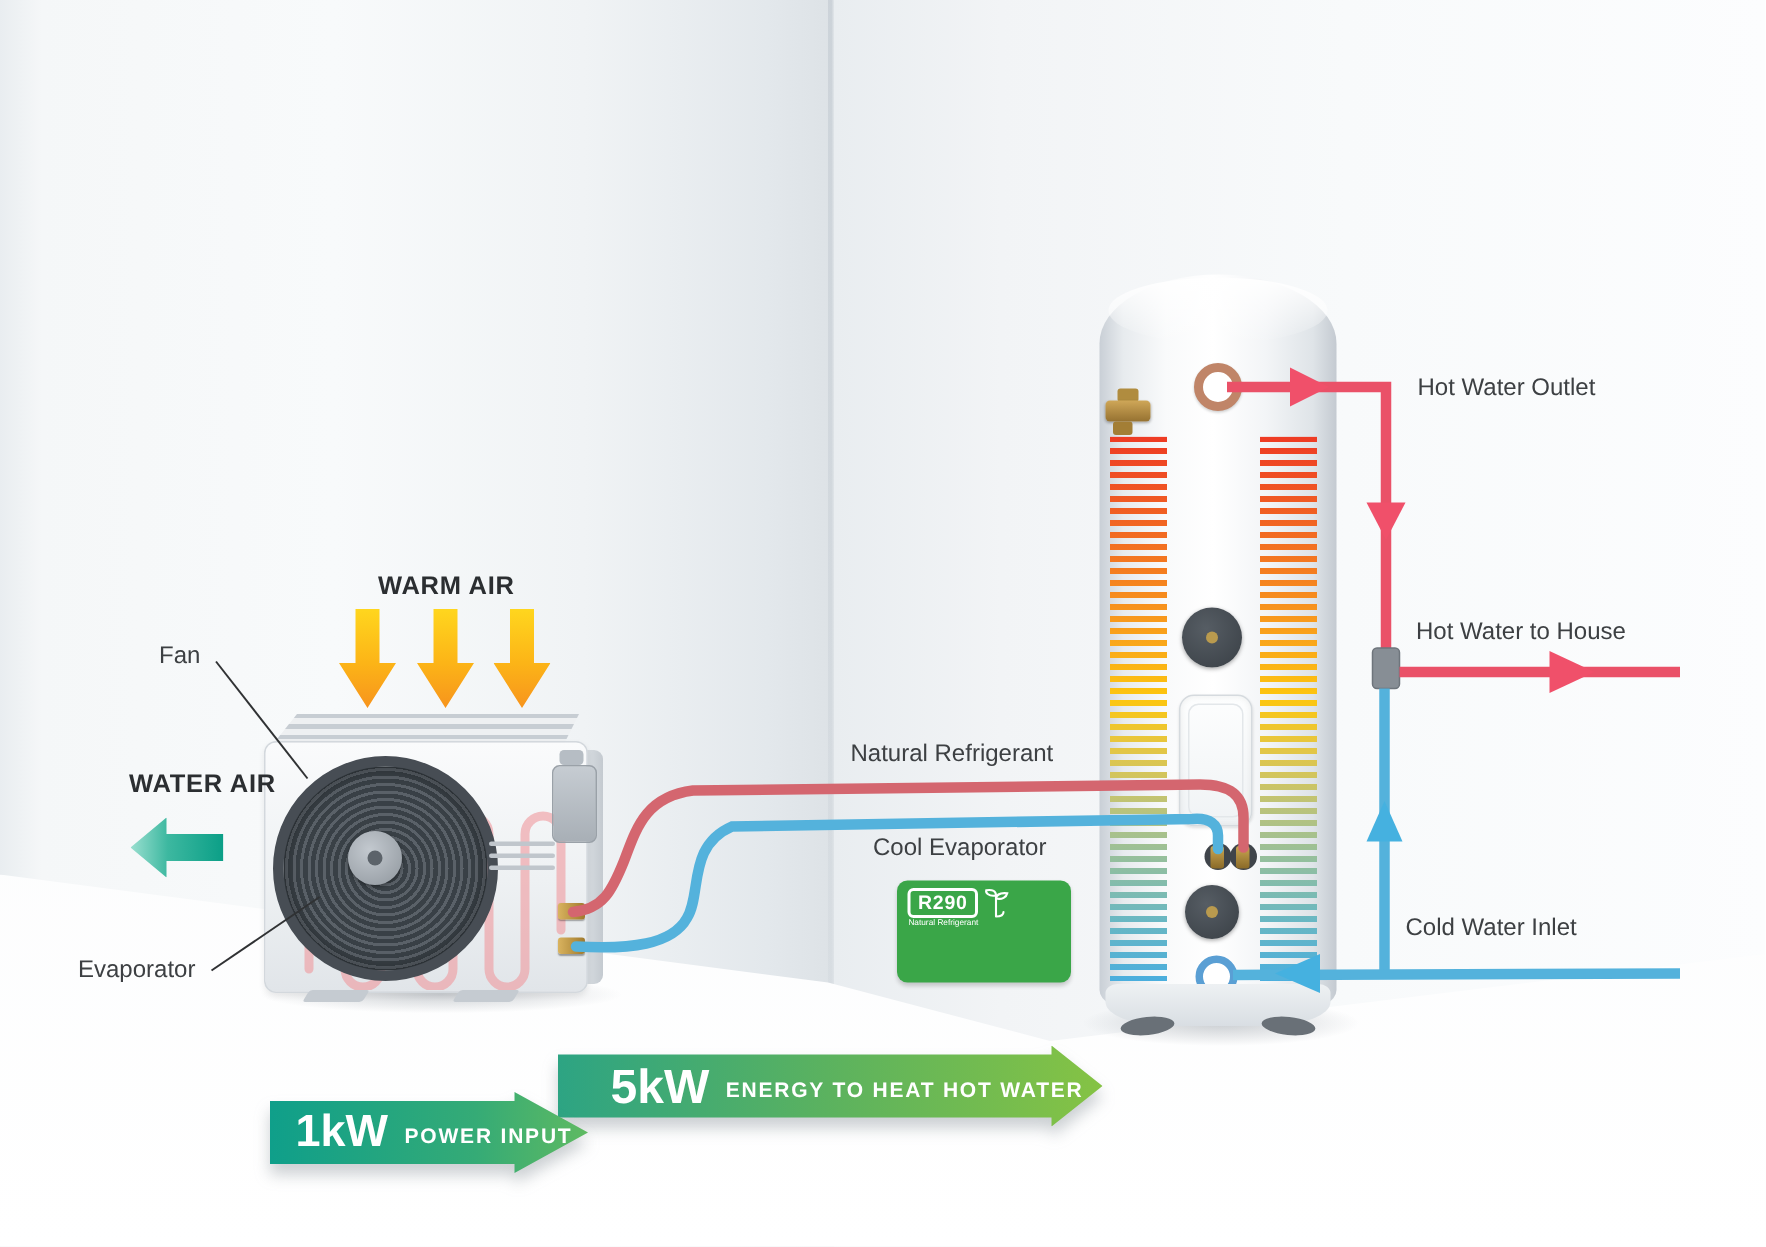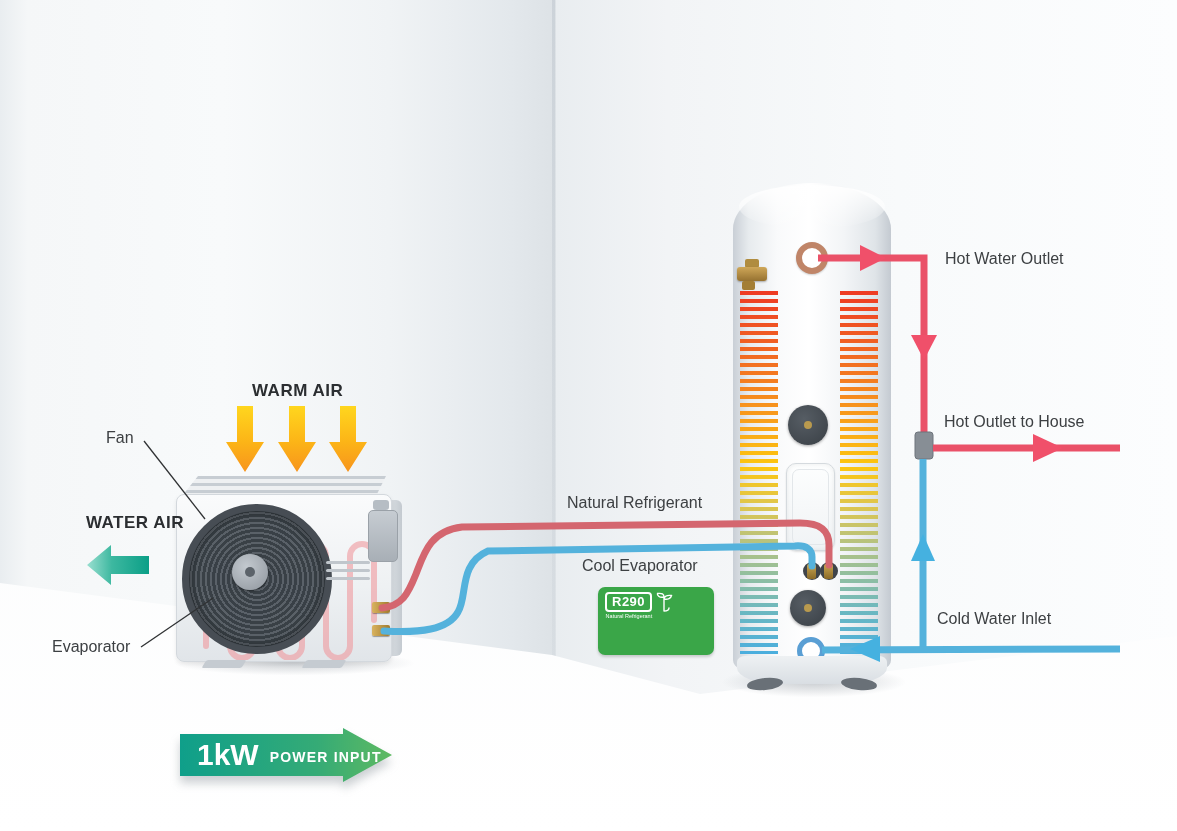--- a/index.html
+++ b/index.html
@@ -209,33 +209,39 @@
   <div class="warm-arrow" style="left:329px"></div>
 
   <div class="lbl caps" style="left:86px;top:513px">WATER AIR</div>
   <div class="cold-arrow"></div>
 
   <div class="lbl" style="left:106px;top:429px">Fan</div>
   <div class="lbl" style="left:52px;top:638px">Evaporator</div>
   <div class="lbl" style="left:567px;top:494px">Natural Refrigerant</div>
   <div class="lbl" style="left:582px;top:557px">Cool Evaporator</div>
   <div class="lbl" style="left:945px;top:250px">Hot Water Outlet</div>
-  <div class="lbl" style="left:944px;top:413px">Hot Outlet to House</div>
+  <div class="lbl" style="left:944px;top:413px">Hot Water to House</div>
   <div class="lbl" style="left:937px;top:610px">Cold Water Inlet</div>
 
   <div class="r290">
     <div class="r290-row">
       <span class="r290-box">R290</span>
       <svg class="r290-leaf" width="17" height="20" viewBox="0 0 17 20">
         <path d="M8 19 C8 12 8 8 8 5 M8 5 C3 6 1 3 1.5 1.5 C6 1 8 2 8 5 M8 7 C12 8 15 6 15.5 3.5 C11 3 8.5 4 8 7 M8 19 C11 19 13 18 13 16" fill="none" stroke="#ffffff" stroke-width="1.4" stroke-linecap="round"></path>
       </svg>
     </div>
     <div class="r290-sub">Natural Refrigerant</div>
   </div>
 
   <div class="efa-wrap" id="energy-input">
     <div class="efa">
       <span class="val">1kW</span>
       <span class="sub">POWER INPUT</span>
     </div>
   </div>
+  <div class="efa-wrap" id="energy-output">
+    <div class="efa">
+      <span class="val">5kW</span>
+      <span class="sub">ENERGY TO HEAT HOT WATER</span>
+    </div>
+  </div>
 
 </div>
 
 </body></html>

